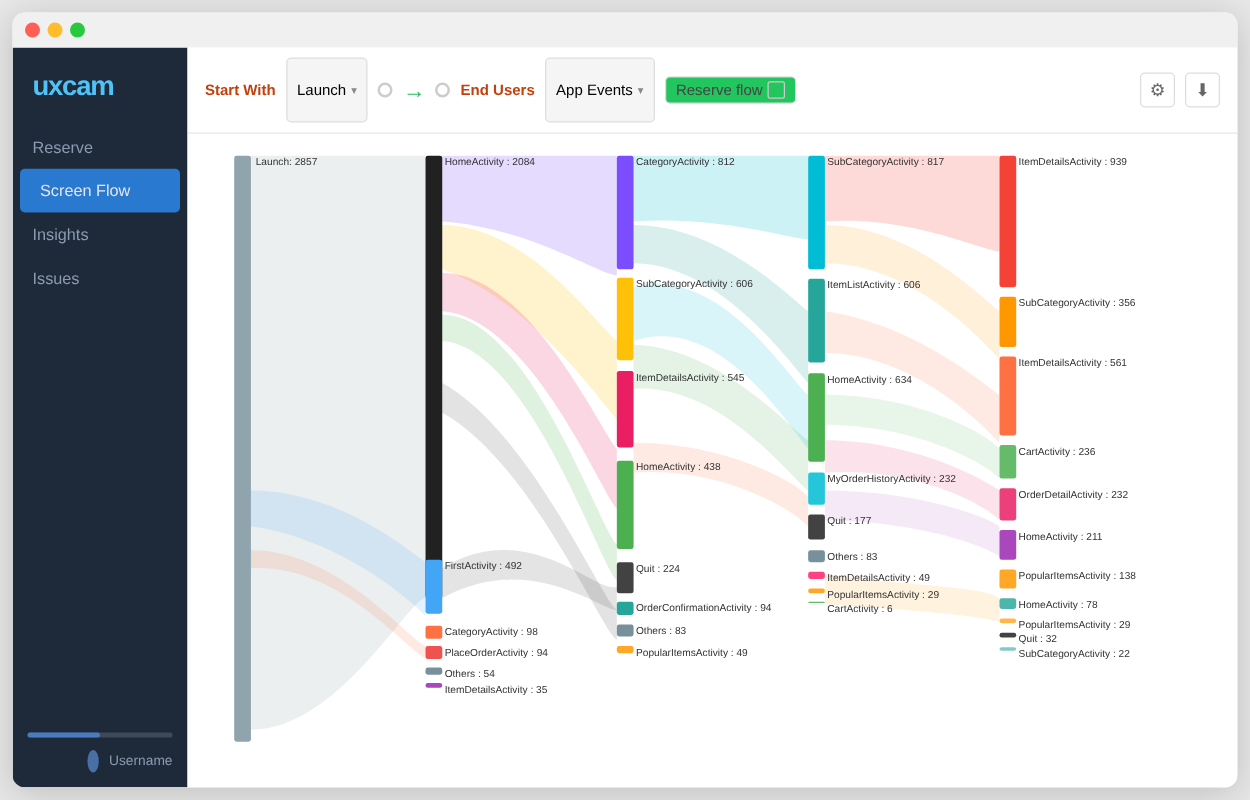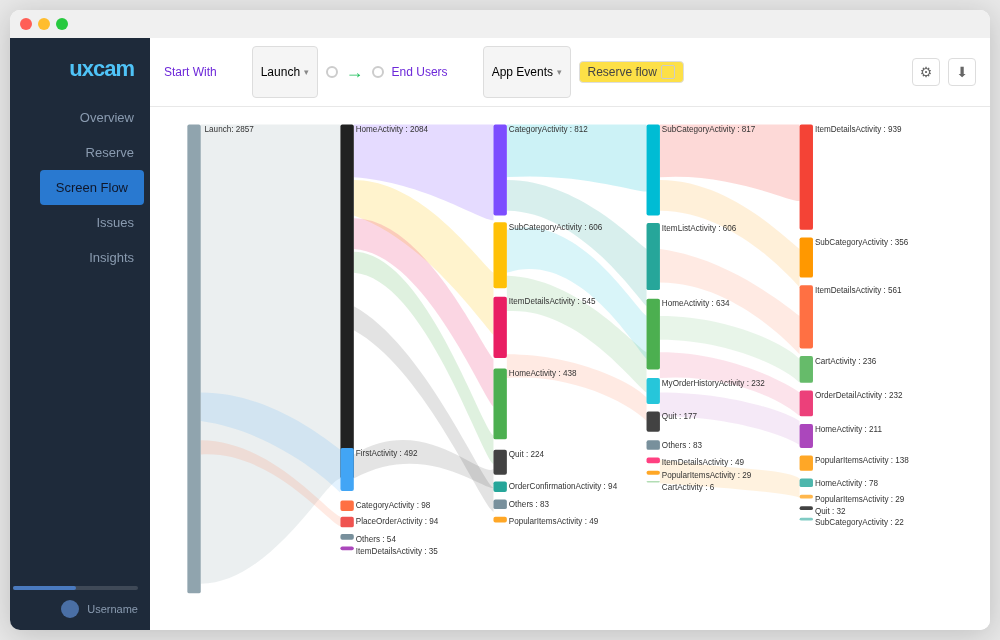--- a/index.html
+++ b/index.html
@@ -40,41 +40,40 @@
       flex: 1;
       overflow: hidden;
     }
     
     .sidebar {
       width: 140px;
       background: #1e2a3a;
       display: flex;
       flex-direction: column;
       flex-shrink: 0;
-      align-items: flex-end;
     }
     .logo {
       padding: 18px 16px;
       color: #fff;
       font-size: 22px;
       font-weight: 800;
       letter-spacing: -1px;
       text-transform: lowercase;
     }
     .logo span { color: #4fc3f7; }
     .nav-item {
       padding: 10px 16px;
       color: #8a9bb0;
       font-size: 13px;
       cursor: pointer;
       border-radius: 0;
     }
     .nav-item.active {
       background: #2979d0;
-      color: #0f172a;
+      color: #e5e5e5;
       border-radius: 4px;
       margin: 0 6px;
     }
     .sidebar-bottom {
       margin-top: auto;
       padding: 12px;
     }
     .sidebar-progress-bar {
       height: 4px;
       background: rgba(255,255,255,0.15);
@@ -113,52 +112,52 @@
     .toolbar {
       display: flex;
       align-items: center;
       padding: 8px 14px;
       border-bottom: 1px solid #e8e8e8;
       gap: 8px;
       flex-shrink: 0;
     }
     .toolbar-label {
       font-size: 12px;
-      color: #6d28d9;
+      color: #c2410c;
+      font-weight: bold;
     }
     .toolbar-select {
       display: flex;
       align-items: center;
       gap: 4px;
       background: #f5f5f5;
       border: 1px solid #ddd;
       border-radius: 4px;
       padding: 18px 8px;
       font-size: 12px;
       cursor: pointer;
-      margin-left: 27px;
     }
     .toolbar-select .chevron {
       font-size: 9px;
       color: #888;
     }
     .arrow-icon {
       color: #22c05e;
       font-size: 18px;
       font-weight: bold;
     }
     .toolbar-btn {
       display: flex;
       align-items: center;
       gap: 4px;
       border: 1px solid #ddd;
       border-radius: 4px;
       padding: 3px 8px;
       font-size: 12px;
-      background: #fde047;
+      background: #22c55e;
       cursor: pointer;
       color: #444;
     }
     .toolbar-right {
       margin-left: auto;
       display: flex;
       align-items: center;
       gap: 8px;
     }
     .icon-btn {
@@ -197,25 +196,24 @@
     <div class="dot dot-red"></div>
     <div class="dot dot-yellow"></div>
     <div class="dot dot-green"></div>
   </div>
   <div class="main-layout">
 
     <div class="sidebar">
       <div class="logo">
         <span>uxcam</span>
       </div>
-      <div class="nav-item">Overview</div>
       <div class="nav-item">Reserve</div>
       <div class="nav-item active">Screen Flow</div>
+      <div class="nav-item">Insights</div>
       <div class="nav-item">Issues</div>
-      <div class="nav-item">Insights</div>
       <div class="sidebar-bottom">
         <div class="sidebar-progress-bar">
           <div class="sidebar-progress-fill"></div>
         </div>
         <div class="sidebar-user">
           <div class="avatar"></div>
           <div class="sidebar-username">Username</div>
         </div>
       </div>
     </div>

